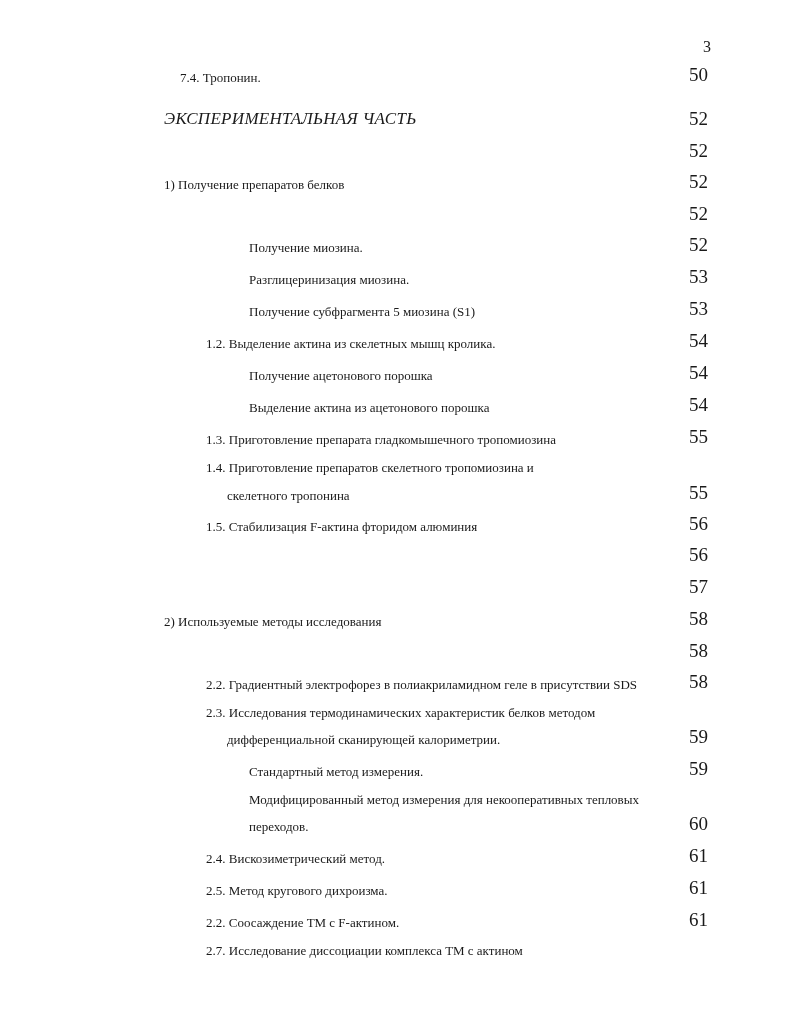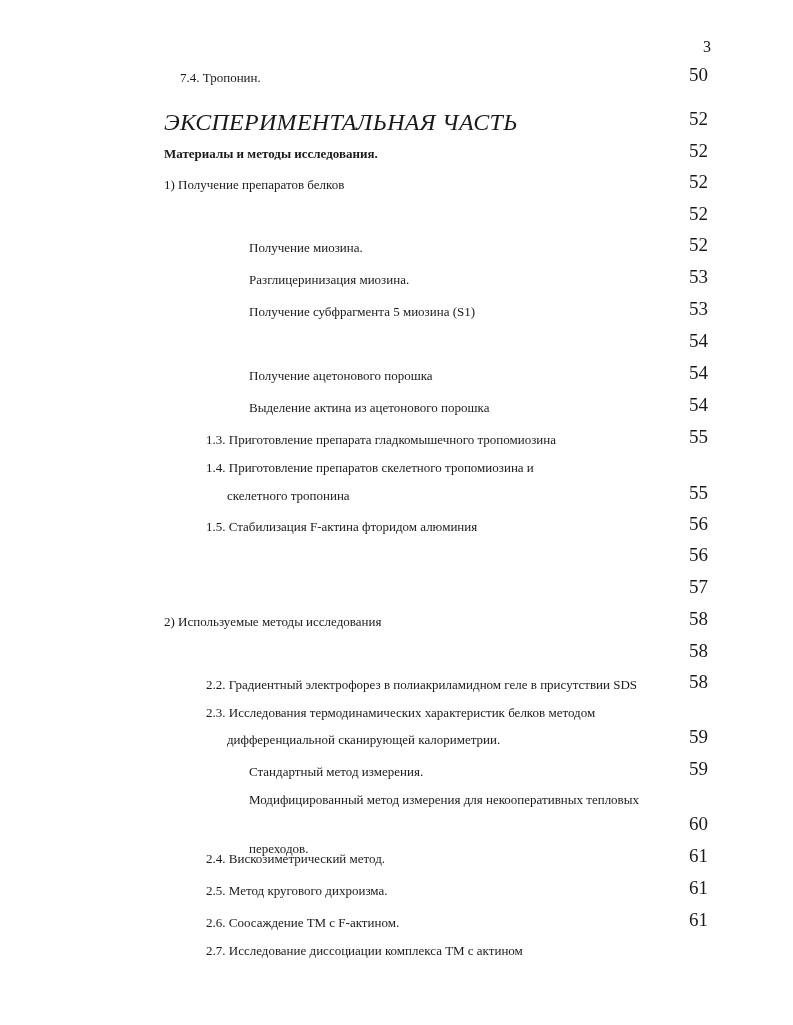--- a/index.html
+++ b/index.html
@@ -10,41 +10,40 @@
     .page-number {
       position: absolute; left: 703px; top: 38px; font-size: 16px;
     }
     .row { position: absolute; left: 4px; width: 688px; height: 24px; padding-left: 20px; }
     .row .label { position: absolute; white-space: nowrap; font-size: 13px; top: 6px; }
     .row .pg { position: absolute; left: 685px; font-size: 19px; top: 0; }
     .lvl0 .label { left: 160px; }
     .lvl1 .label { left: 202px; }
     .lvl2 .label { left: 245px; }
     .top .label { left: 176px; }
-    .heading .label { left: 160px; font-style: italic; font-size: 24px; top: 1px; letter-spacing: 0.3px; }
+    .heading .label { left: 160px; font-style: italic; font-size: 17px; top: 1px; letter-spacing: 0.3px; }
     .bold .label { font-weight: bold; }
     .cont1 .label { left: 223px; }
-    .cont2 .label { left: 245px; margin-top: 22px; }
+    .cont2 .label { left: 245px; }
   </style>
 </head>
 <body>
 
 <div class="page-number">3</div>
 
 <div>
   <div class="row top" style="top:64px">
       <span class="label">7.4. Тропонин.</span>
       <span class="pg">50</span>
     </div>
   <div class="row heading" style="top:108px">
       <span class="label">ЭКСПЕРИМЕНТАЛЬНАЯ ЧАСТЬ</span>
       <span class="pg">52</span>
     </div>
   <div class="row lvl0 bold" style="top:140px">
-      <span class="label">Материалы и методы исследования.</span>
       <span class="pg">52</span>
     </div>
   <div class="row lvl0" style="top:171px">
       <span class="label">1) Получение препаратов белков</span>
       <span class="pg">52</span>
     </div>
   <div class="row lvl1" style="top:203px">
       <span class="pg">52</span>
     </div>
   <div class="row lvl2" style="top:234px">
@@ -53,20 +52,21 @@
     </div>
   <div class="row lvl2" style="top:266px">
       <span class="label">Разглицеринизация миозина.</span>
       <span class="pg">53</span>
     </div>
   <div class="row lvl2" style="top:298px">
       <span class="label">Получение субфрагмента 5 миозина (S1)</span>
       <span class="pg">53</span>
     </div>
   <div class="row lvl1" style="top:330px">
+      <span class="label">1.2. Выделение актина из скелетных мышц кролика.</span>
       <span class="pg">54</span>
     </div>
   <div class="row lvl2" style="top:362px">
       <span class="label">Получение ацетонового порошка</span>
       <span class="pg">54</span>
     </div>
   <div class="row lvl2" style="top:394px">
       <span class="label">Выделение актина из ацетонового порошка</span>
       <span class="pg">54</span>
     </div>
@@ -125,20 +125,20 @@
     </div>
   <div class="row lvl1" style="top:845px">
       <span class="label">2.4. Вискозиметрический метод.</span>
       <span class="pg">61</span>
     </div>
   <div class="row lvl1" style="top:877px">
       <span class="label">2.5. Метод кругового дихроизма.</span>
       <span class="pg">61</span>
     </div>
   <div class="row lvl1" style="top:909px">
-      <span class="label">2.6. Соосаждение ТМ с F-актином.</span>
+      <span class="label">2.2. Соосаждение ТМ с F-актином.</span>
       <span class="pg">61</span>
     </div>
   <div class="row lvl1" style="top:937px">
       <span class="label">2.7. Исследование диссоциации комплекса ТМ с актином</span>
       <span class="pg"></span>
     </div>
 </div>
 
 </body></html>

